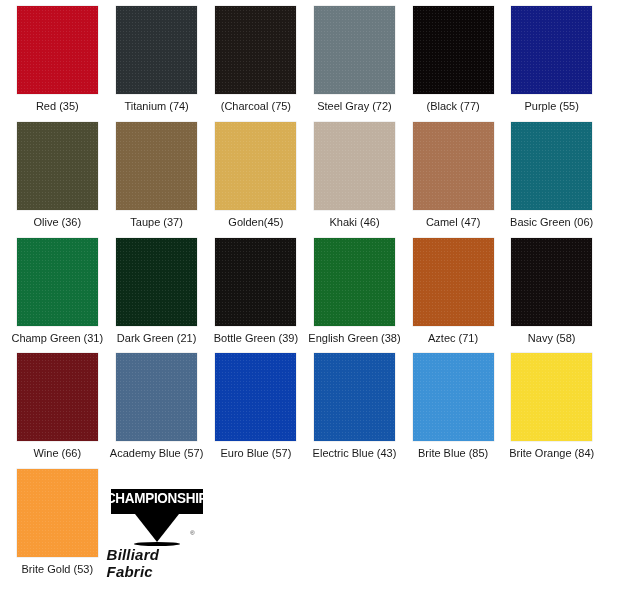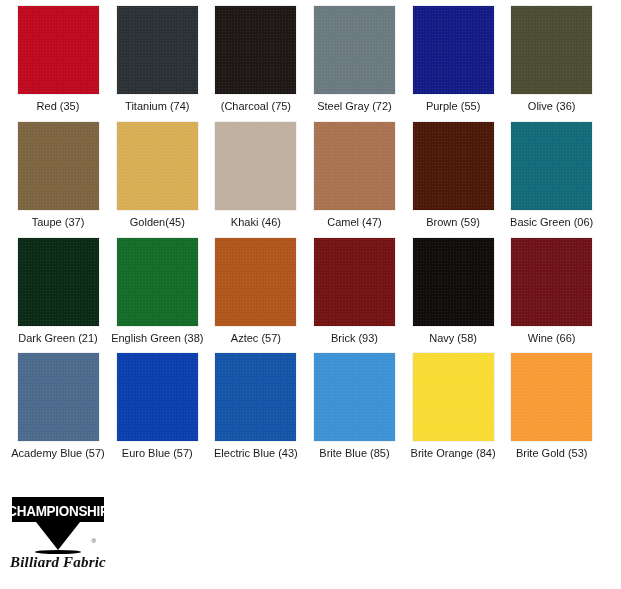--- a/index.html
+++ b/index.html
@@ -76,21 +76,20 @@
     display: flex;
     flex-direction: column;
     align-items: center;
   }
   .logo-banner {
     position: relative;
     background: #000000;
     width: 92px;
     height: 22px;
     display: flex;
-    align-items: center;
     justify-content: center;
     border-top: 3px solid #000;
   }
   .logo-banner-text {
     color: #ffffff;
     font-family: "Liberation Sans", sans-serif;
     font-weight: bold;
     font-size: 13.5px;
     letter-spacing: -0.3px;
     line-height: 1;
@@ -119,21 +118,21 @@
   }
   .logo-base {
     width: 46px;
     height: 4px;
     background: #000;
     border-radius: 50%;
     margin-top: -2px;
   }
   .logo-script {
     margin-top: 0;
-    font-family: Liberation Serif, serif;
+    font-family: Liberation Sans, sans-serif;
     font-style: italic;
     font-weight: bold;
     font-size: 15px;
     color: #111;
     letter-spacing: 0.2px;
   }
 </style>
 </head>
 <body>
 
@@ -148,20 +147,24 @@
     </div>
     <div class="swatch-cell">
       <div class="swatch-chip" title="(Charcoal (75)" style="background-color: rgb(30, 25, 22);"></div>
       <div class="swatch-label">(Charcoal (75)</div>
     </div>
     <div class="swatch-cell">
       <div class="swatch-chip" title="Steel Gray (72)" style="background-color: rgb(107, 122, 128);"></div>
       <div class="swatch-label">Steel Gray (72)</div>
     </div>
     <div class="swatch-cell">
+      <div class="swatch-chip" title="(Black (77)" style="background-color: rgb(11, 7, 7);"></div>
+      <div class="swatch-label">(Black (77)</div>
+    </div>
+    <div class="swatch-cell">
       <div class="swatch-chip" title="Purple (55)" style="background-color: rgb(19, 28, 132);"></div>
       <div class="swatch-label">Purple (55)</div>
     </div>
     <div class="swatch-cell">
       <div class="swatch-chip" title="Olive (36)" style="background-color: rgb(76, 76, 51);"></div>
       <div class="swatch-label">Olive (36)</div>
     </div>
     <div class="swatch-cell">
       <div class="swatch-chip" title="Taupe (37)" style="background-color: rgb(126, 101, 66);"></div>
       <div class="swatch-label">Taupe (37)</div>
@@ -172,42 +175,42 @@
     </div>
     <div class="swatch-cell">
       <div class="swatch-chip" title="Khaki (46)" style="background-color: rgb(191, 176, 160);"></div>
       <div class="swatch-label">Khaki (46)</div>
     </div>
     <div class="swatch-cell">
       <div class="swatch-chip" title="Camel (47)" style="background-color: rgb(169, 115, 82);"></div>
       <div class="swatch-label">Camel (47)</div>
     </div>
     <div class="swatch-cell">
-      <div class="swatch-chip" title="Brown (59)" style="background-color: rgb(75, 26, 9);"></div>
-      <div class="swatch-label">Brown (59)</div>
-    </div>
-    <div class="swatch-cell">
       <div class="swatch-chip" title="Basic Green (00)" style="background-color: rgb(19, 106, 120);"></div>
       <div class="swatch-label">Basic Green (06)</div>
     </div>
     <div class="swatch-cell">
+      <div class="swatch-chip" title="Champ Green (31)" style="background-color: rgb(16, 112, 58);"></div>
+      <div class="swatch-label">Champ Green (31)</div>
+    </div>
+    <div class="swatch-cell">
       <div class="swatch-chip" title="Dark Green (32)" style="background-color: rgb(11, 43, 23);"></div>
       <div class="swatch-label">Dark Green (21)</div>
     </div>
     <div class="swatch-cell">
+      <div class="swatch-chip" title="Bottle Green (39)" style="background-color: rgb(20, 18, 16);"></div>
+      <div class="swatch-label">Bottle Green (39)</div>
+    </div>
+    <div class="swatch-cell">
       <div class="swatch-chip" title="English Green (38)" style="background-color: rgb(21, 107, 40);"></div>
       <div class="swatch-label">English Green (38)</div>
     </div>
     <div class="swatch-cell">
       <div class="swatch-chip" title="Aztec (81)" style="background-color: rgb(176, 85, 28);"></div>
-      <div class="swatch-label">Aztec (57)</div>
-    </div>
-    <div class="swatch-cell">
-      <div class="swatch-chip" title="Brick (93)" style="background-color: rgb(115, 19, 19);"></div>
-      <div class="swatch-label">Brick (93)</div>
+      <div class="swatch-label">Aztec (71)</div>
     </div>
     <div class="swatch-cell">
       <div class="swatch-chip" title="Navy (58)" style="background-color: rgb(18, 13, 13);"></div>
       <div class="swatch-label">Navy (58)</div>
     </div>
     <div class="swatch-cell">
       <div class="swatch-chip" title="Wine (66)" style="background-color: rgb(110, 20, 25);"></div>
       <div class="swatch-label">Wine (66)</div>
     </div>
     <div class="swatch-cell">

